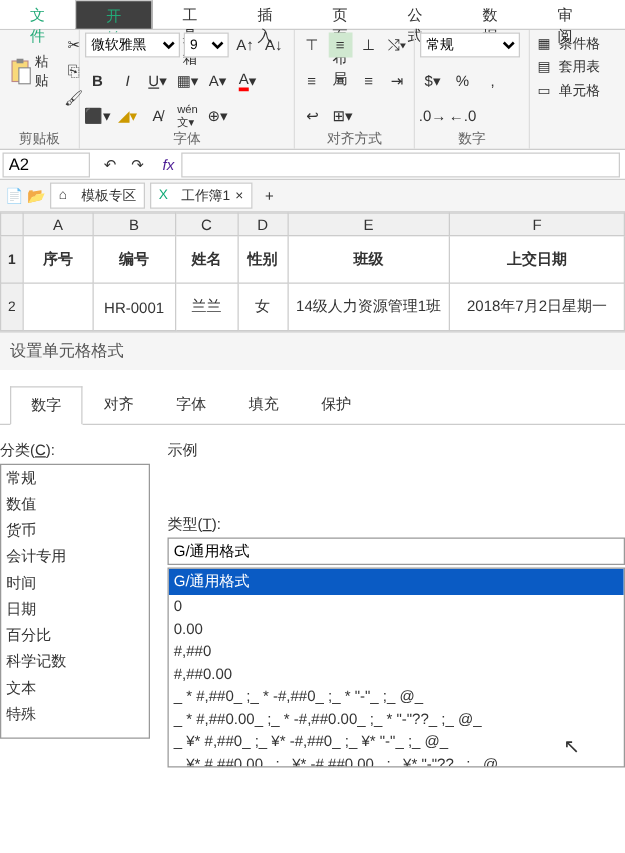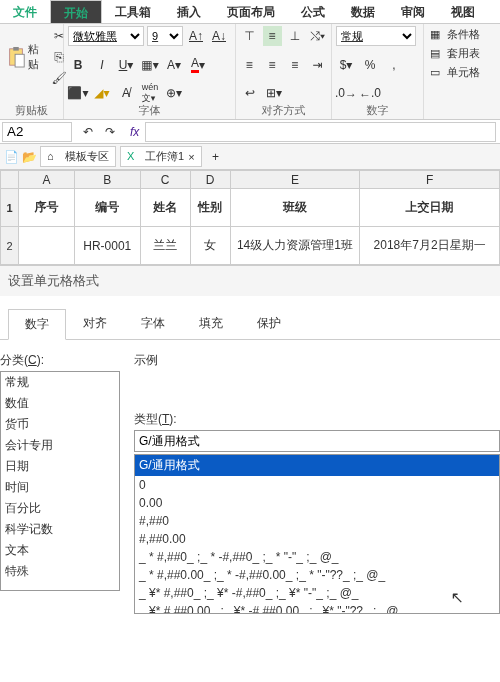--- a/index.html
+++ b/index.html
@@ -1,25 +1,25 @@
 <!DOCTYPE html>
 <html><head>
 <meta charset="utf-8">
 <style>
 * { box-sizing: border-box; margin: 0; padding: 0; font-family: "Microsoft YaHei", sans-serif; }
 body { width: 500px; height: 682px; background: #fff; font-size: 12px; color: #333; overflow: hidden; }
 
 .menubar { display: flex; background: #fff; border-bottom: 1px solid #ccc; height: 24px; }
-.menubar div { padding: 4px 13px; cursor: pointer; font-weight: bold; }
+.menubar div { padding: 4px 24px; cursor: pointer; }
 .menubar .active { background: #404040; border: 1px solid #ccc; border-bottom: none; color: #2a7; }
 
 .ribbon { display: flex; background: #f5f5f5; height: 96px; border-bottom: 1px solid #ccc; }
 .ribbon-group { border-right: 1px solid #ddd; padding: 2px 4px 14px 4px; position: relative; display: flex; flex-direction: column; justify-content: space-between; }
 .ribbon-group .label { position: absolute; bottom: 1px; left: 0; right: 0; text-align: center; font-size: 11px; color: #666; }
-.ribbon-top { display: flex; align-items: center; gap: 3px; margin-bottom: 2px; text-decoration: underline; }
+.ribbon-top { display: flex; align-items: center; gap: 3px; margin-bottom: 2px; }
 .ribbon-row { display: flex; align-items: center; gap: 4px; margin-bottom: 2px; }
 .ribbon select, .ribbon input { font-size: 11px; height: 20px; border: 1px solid #ccc; background: #fff; }
 .font-sel { width: 76px; }
 .size-sel { width: 36px; }
 .btn-icon { width: 20px; height: 20px; display: inline-flex; align-items: center; justify-content: center; border: 1px solid transparent; cursor: pointer; font-size: 12px; }
 .paste-big { display: flex; align-items: center; padding: 2px; cursor: pointer; }
 .paste-big svg { width: 28px; height: 36px; }
 .side-list { display: flex; flex-direction: column; gap: 2px; }
 .side-item { display: flex; align-items: center; gap: 3px; font-size: 11px; padding: 1px 2px; cursor: pointer; }
 .side-item .ico { width: 14px; height: 14px; }
@@ -244,22 +244,22 @@
   <div>保护</div>
 </div>
 <div class="dlg-body">
   <div class="cat-col">
     <div class="cat-label"><span>分类(</span><u>C</u><span>):</span></div>
     <div class="catlist" id="catlist">
         <div>常规</div>
         <div>数值</div>
         <div>货币</div>
         <div>会计专用</div>
+        <div>时间</div>
         <div>日期</div>
-        <div>时间</div>
         <div>百分比</div>
         <div>科学记数</div>
         <div>文本</div>
         <div>特殊</div>
       </div>
   </div>
   <div class="right-col">
     <div class="sample-lbl">示例</div>
     <div class="sample-box"></div>
     <div class="type-lbl"><span>类型(</span><u>T</u><span>):</span></div>

